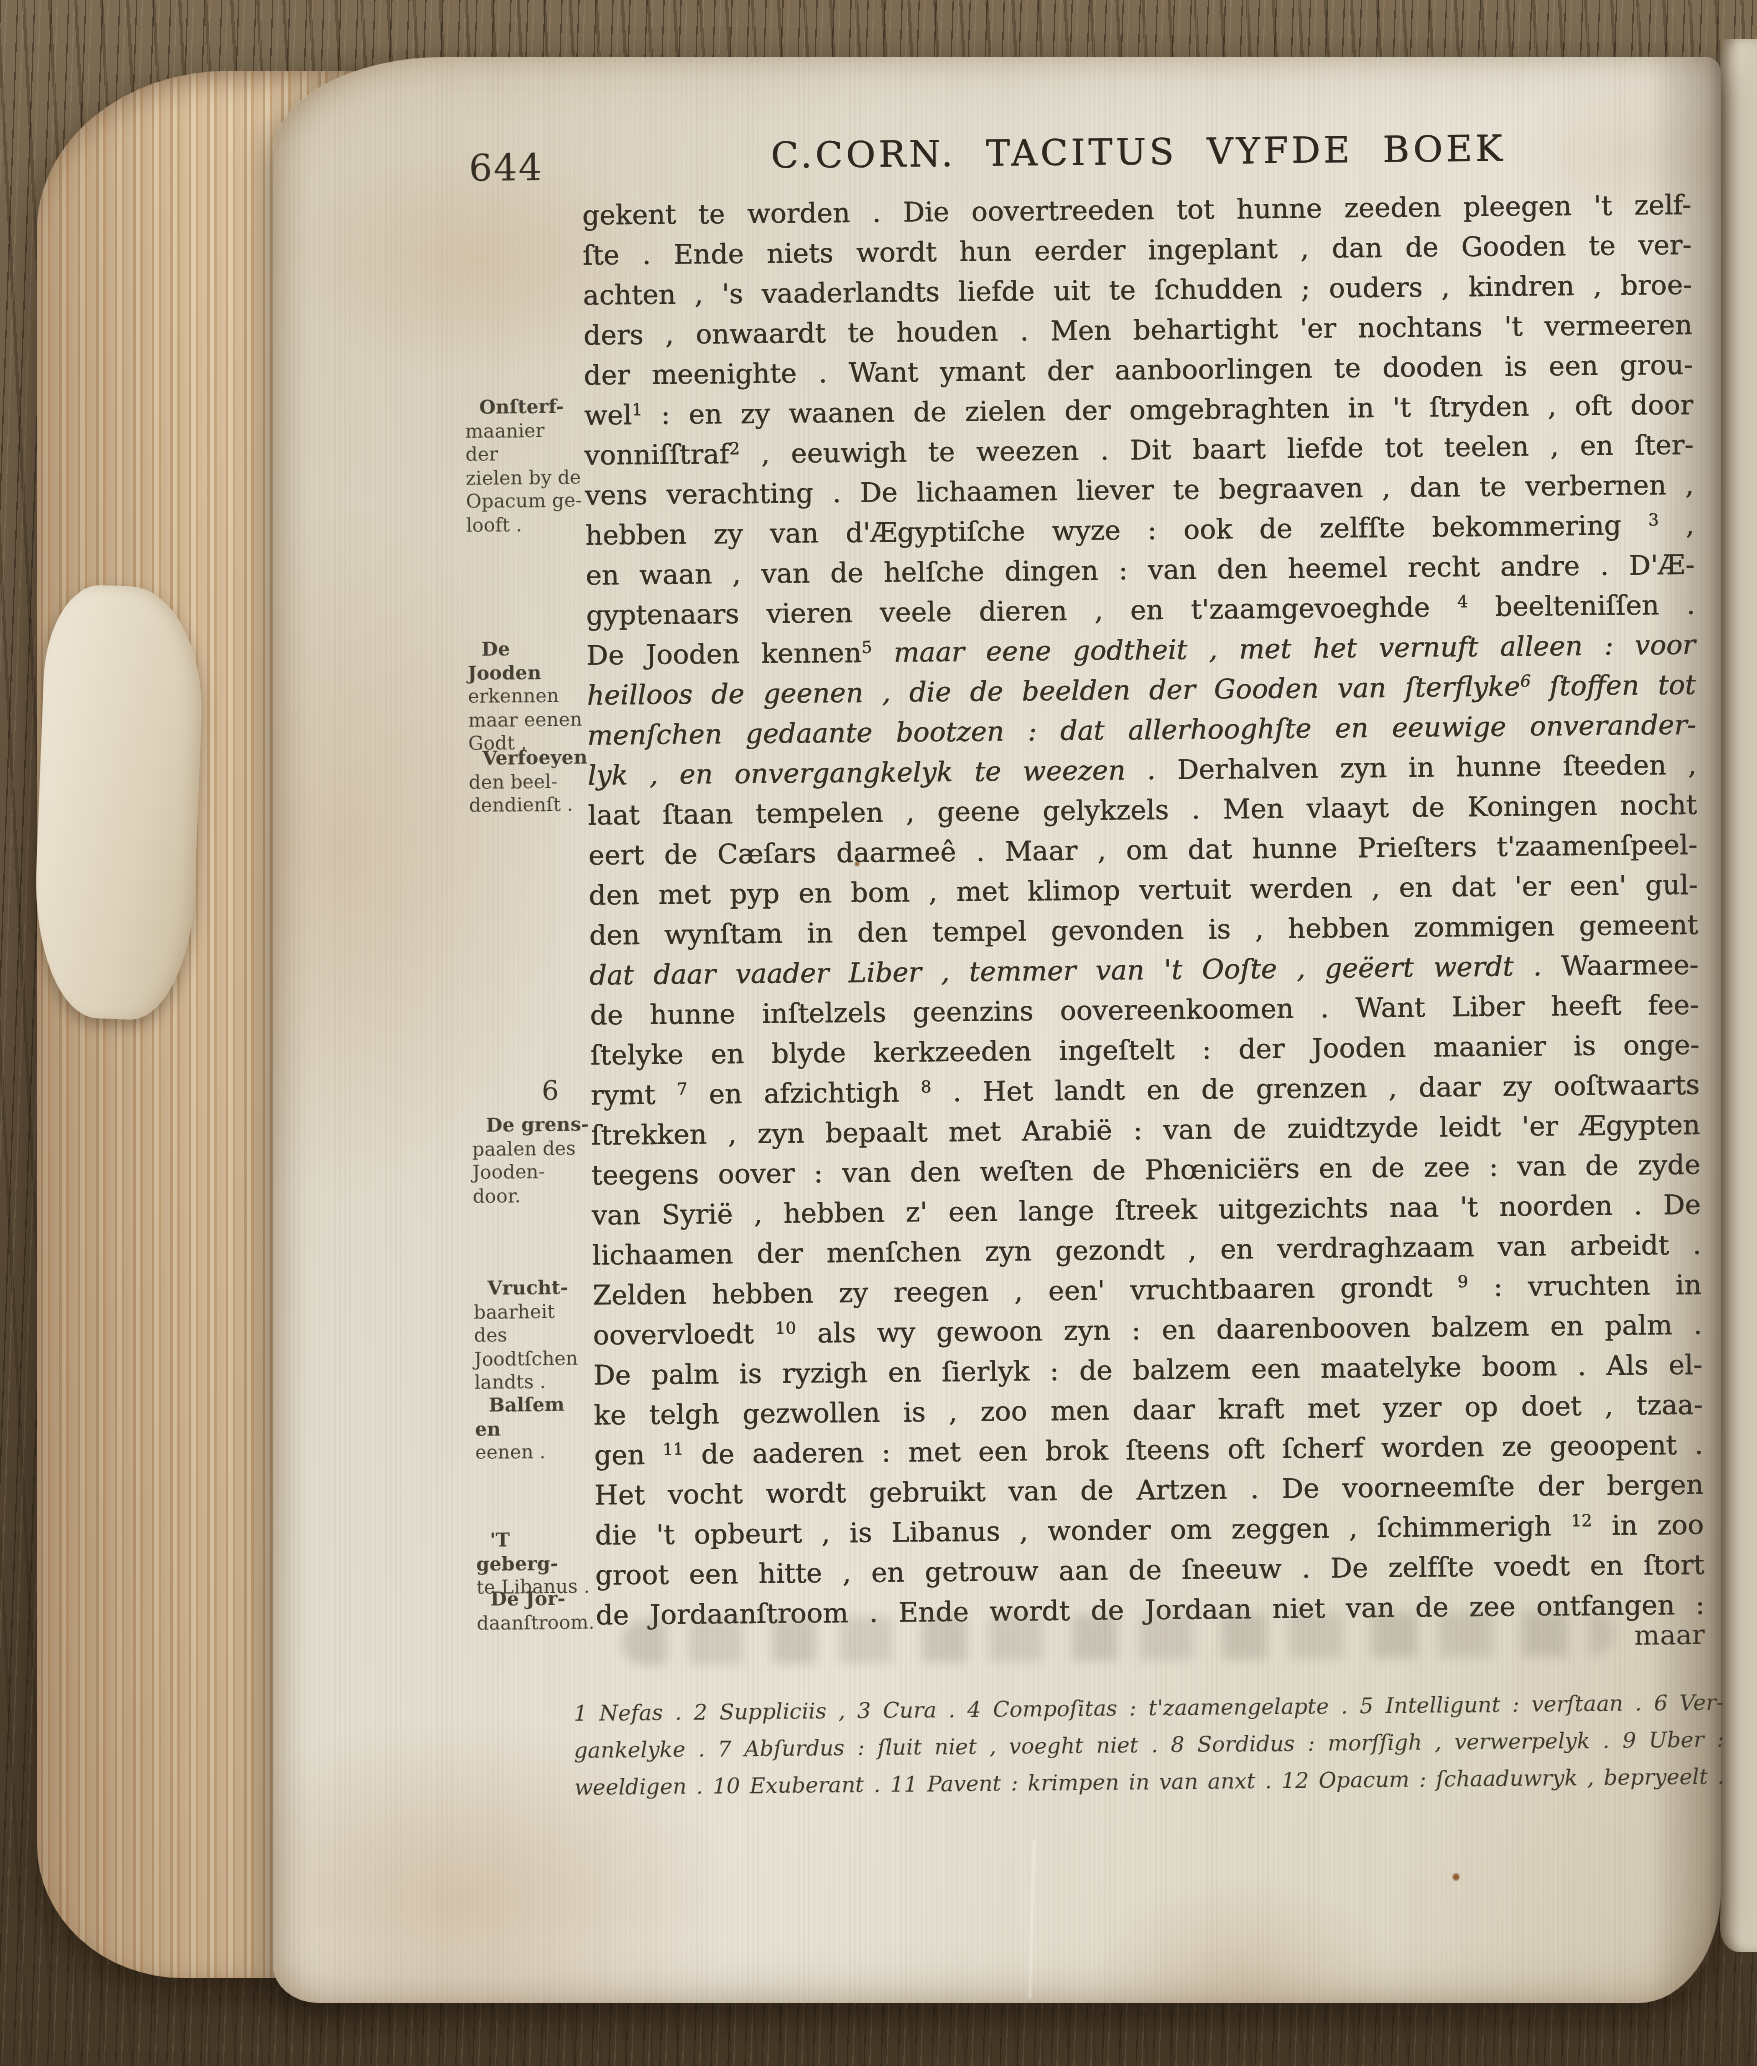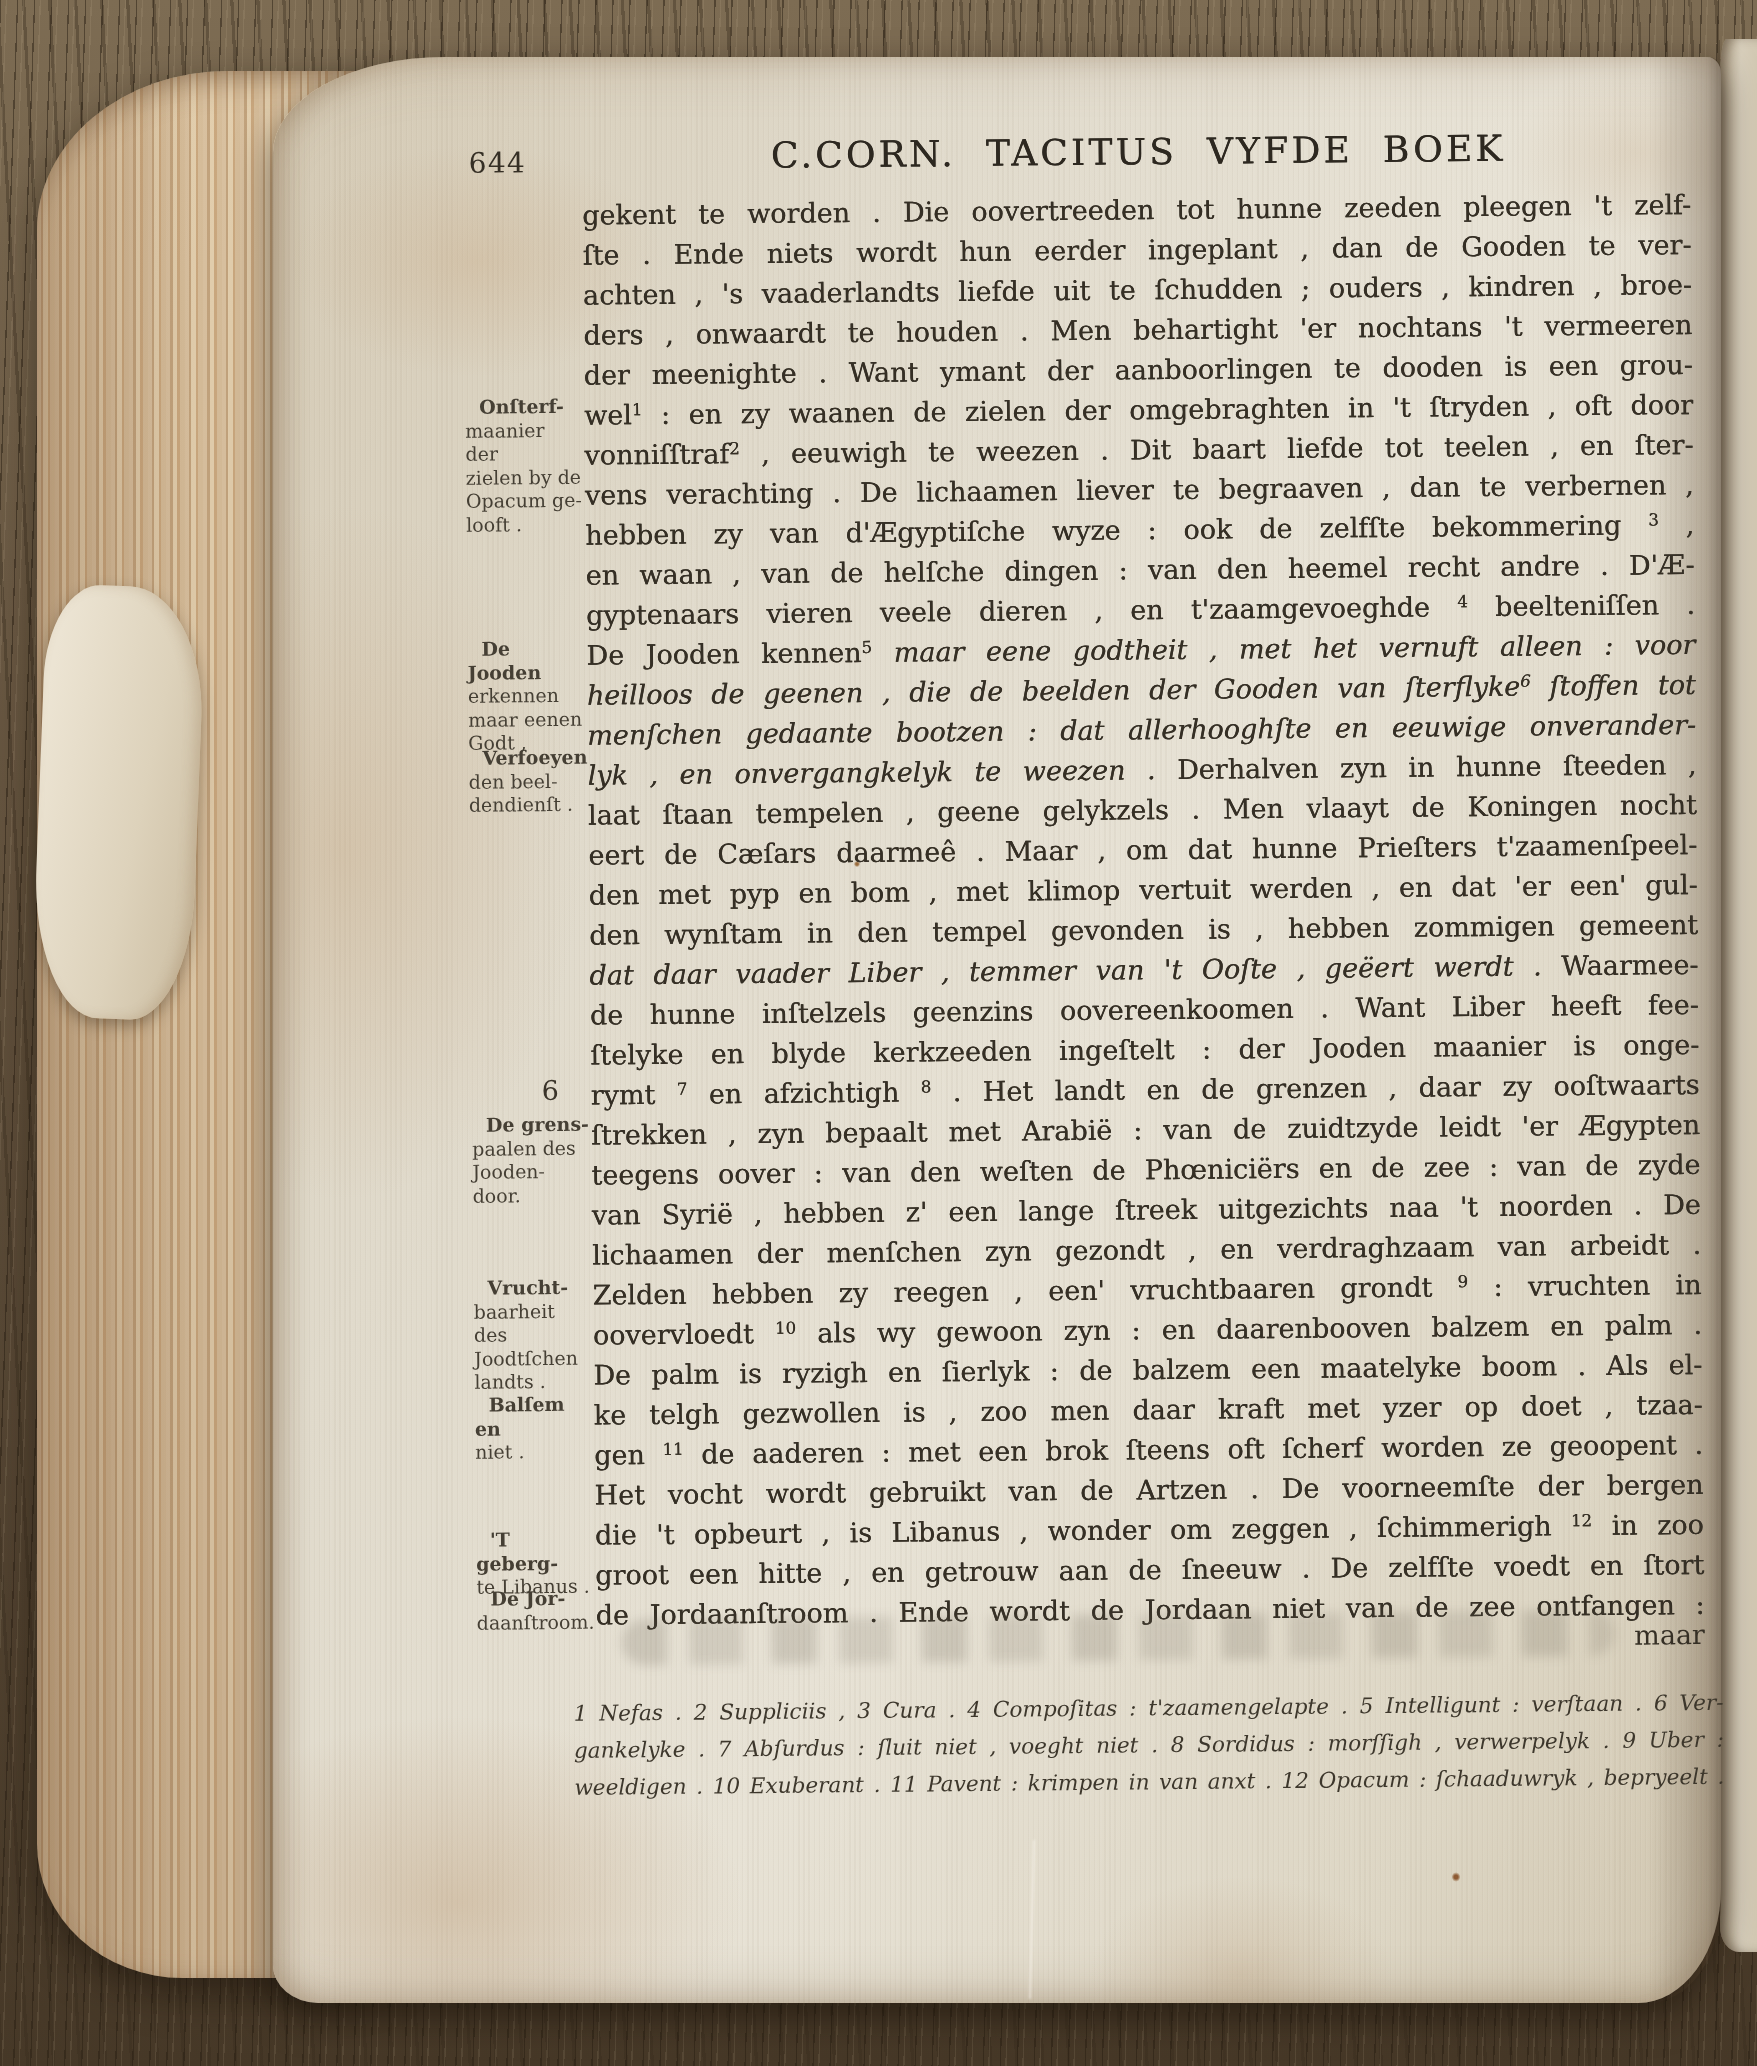--- a/index.html
+++ b/index.html
@@ -69,21 +69,21 @@
     position:absolute;left:758px;top:1783px;width:1.9px;height:159px;
     background:rgba(255,253,245,.5);filter:blur(1.3px);transform:rotate(1.5deg);
   }
   .speck-1{position:absolute;left:1179px;top:1815px;width:7.6px;height:10.2px;border-radius:50%;
     background:radial-gradient(circle,#8d5a33 30%,rgba(141,90,51,0) 75%);}
   .speck-2{position:absolute;left:581px;top:804px;width:5.7px;height:5.7px;border-radius:50%;
     background:radial-gradient(circle,#9a6c3e 30%,rgba(154,108,62,0) 75%);}
 
   
   .content{position:absolute;inset:0;transform:rotate(-0.55deg);transform-origin:48% 55%;color:#352f25;}
-  .pageno{position:absolute;left:205px;top:85px;font-size:28px;letter-spacing:1.3px;}
+  .pageno{position:absolute;left:205px;top:85px;font-size:37px;letter-spacing:1.3px;}
   .title{
     position:absolute;left:318px;top:76px;width:1113px;text-align:center;
     font-size:36px;letter-spacing:3.2px;word-spacing:15.3px;color:#2d2820;
     text-shadow:0.3px 0 0 currentColor;
   }
   .body-text{position:absolute;left:318px;top:135px;width:1109px;font-size:27px;}
   .body-text .tline{
     line-height:40px;height:40px;
     text-align:justify;text-align-last:justify;
     text-shadow:0.2px 0 0 currentColor;
@@ -161,21 +161,21 @@
           <div class="tline">door.</div>
         </div>
       <div class="mnote mnote-5">
           <div class="tline">Vrucht-</div>
           <div class="tline">baarheit des</div>
           <div class="tline">Joodtſchen</div>
           <div class="tline">landts .</div>
         </div>
       <div class="mnote mnote-6">
           <div class="tline">Balſem en</div>
-          <div class="tline">niet .</div>
+          <div class="tline">eenen .</div>
         </div>
       <div class="mnote mnote-7">
           <div class="tline">'T geberg-</div>
           <div class="tline">te Libanus .</div>
         </div>
       <div class="mnote mnote-8">
           <div class="tline">De Jor-</div>
           <div class="tline">daanſtroom.</div>
         </div>
       <div class="section-no">6</div>

